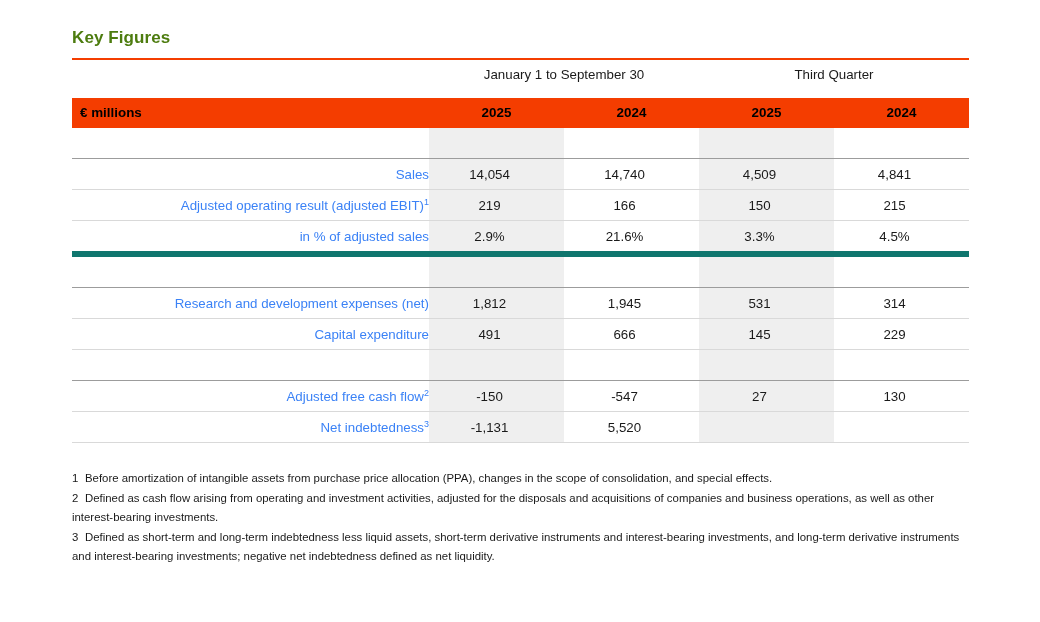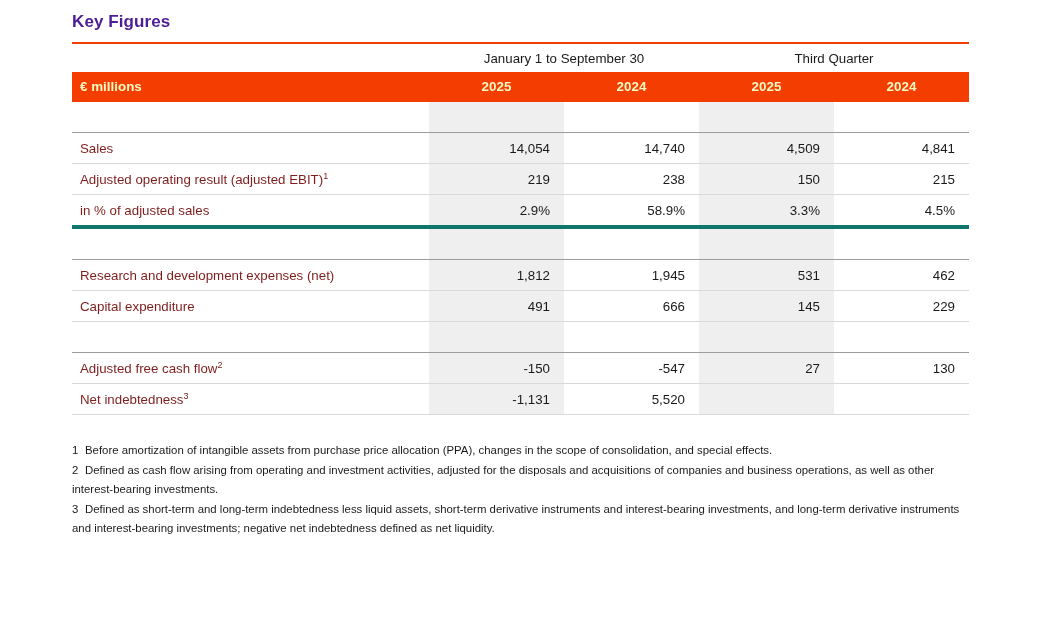--- a/index.html
+++ b/index.html
@@ -17,89 +17,89 @@
   .page {
     position: relative;
     width: 1040px;
     height: 622px;
     box-sizing: border-box;
     padding: 0 72px 0 72px;
   }
   .title {
     font-size: 17px;
     font-weight: bold;
-    color: #4c1d95;
+    color: #4d7c0f;
     letter-spacing: 0.1px;
-    padding-top: 12px;
+    padding-top: 28px;
     padding-bottom: 10px;
   }
   .title-rule {
     border-top: 2px solid #f43d00;
     width: 897px;
     margin: 0;
   }
   table.kf {
     border-collapse: collapse;
     width: 897px;
     table-layout: fixed;
     font-size: 13.3px;
   }
   table.kf col.c-label { width: 357px; }
   table.kf col.c-v { width: 135px; }
   .period-row td {
-    padding: 7px 0 6px 0;
+    padding: 7px 0 16px 0;
     font-size: 13.3px;
     color: #1a1a1a;
     text-align: center;
     vertical-align: bottom;
   }
   .period-row td.spacer { }
   .hdr-row td {
     background: #f43d00;
-    color: #fef9c3;
+    color: #000000;
     font-weight: bold;
     font-size: 13.4px;
     padding: 7px 14px 8px 14px;
     vertical-align: middle;
   }
   .hdr-row td.label {
     text-align: left;
     padding-left: 8px;
   }
   .hdr-row td.num {
     text-align: center;
     padding-right: 14px;
   }
   tr.data td {
     border-bottom: 1px solid #d9d9d9;
     padding: 7px 0 7px 0;
     height: 16px;
     vertical-align: middle;
   }
   tr.data td.label {
-    text-align: left;
+    text-align: right;
     padding-left: 8px;
-    color: #7f1d1d;
+    color: #3b82f6;
   }
   tr.data td.num {
-    text-align: right;
+    text-align: center;
     padding-right: 14px;
     color: #1a1a1a;
   }
   tr.data td.shade {
     background: #efefef;
   }
   tr.gap td {
     border-bottom: none;
     height: 30px;
     padding: 0;
   }
   tr.gap td.shade { background: #efefef; }
   tr.lastline td {
-    border-bottom: 4px solid #0f766e;
+    border-bottom: 6px solid #0f766e;
   }
   tr.firstline td {
     border-top: 1px solid #9c9c9c;
   }
   sup {
     font-size: 9px;
     vertical-align: super;
     line-height: 0;
   }
   .footnotes {
@@ -161,47 +161,47 @@
         <td class="num shade">14,054</td>
         <td class="num">14,740</td>
         <td class="num shade">4,509</td>
         <td class="num">4,841</td>
       </tr>
 
 
       <tr class="data">
         <td class="label"><span>Adjusted operating result (adjusted EBIT)</span><sup>1</sup></td>
         <td class="num shade">219</td>
-        <td class="num">238</td>
+        <td class="num">166</td>
         <td class="num shade">150</td>
         <td class="num">215</td>
       </tr>
 
       <tr class="data lastline">
         <td class="label">in % of adjusted sales</td>
         <td class="num shade">2.9%</td>
-        <td class="num">58.9%</td>
+        <td class="num">21.6%</td>
         <td class="num shade">3.3%</td>
         <td class="num">4.5%</td>
       </tr>
 
       <tr class="gap">
         <td></td>
         <td class="shade"></td>
         <td></td>
         <td class="shade"></td>
         <td></td>
       </tr>
 
       <tr class="data firstline">
         <td class="label">Research and development expenses (net)</td>
         <td class="num shade">1,812</td>
         <td class="num">1,945</td>
         <td class="num shade">531</td>
-        <td class="num">462</td>
+        <td class="num">314</td>
       </tr>
 
       <tr class="data">
         <td class="label">Capital expenditure</td>
         <td class="num shade">491</td>
         <td class="num">666</td>
         <td class="num shade">145</td>
         <td class="num">229</td>
       </tr>
 

